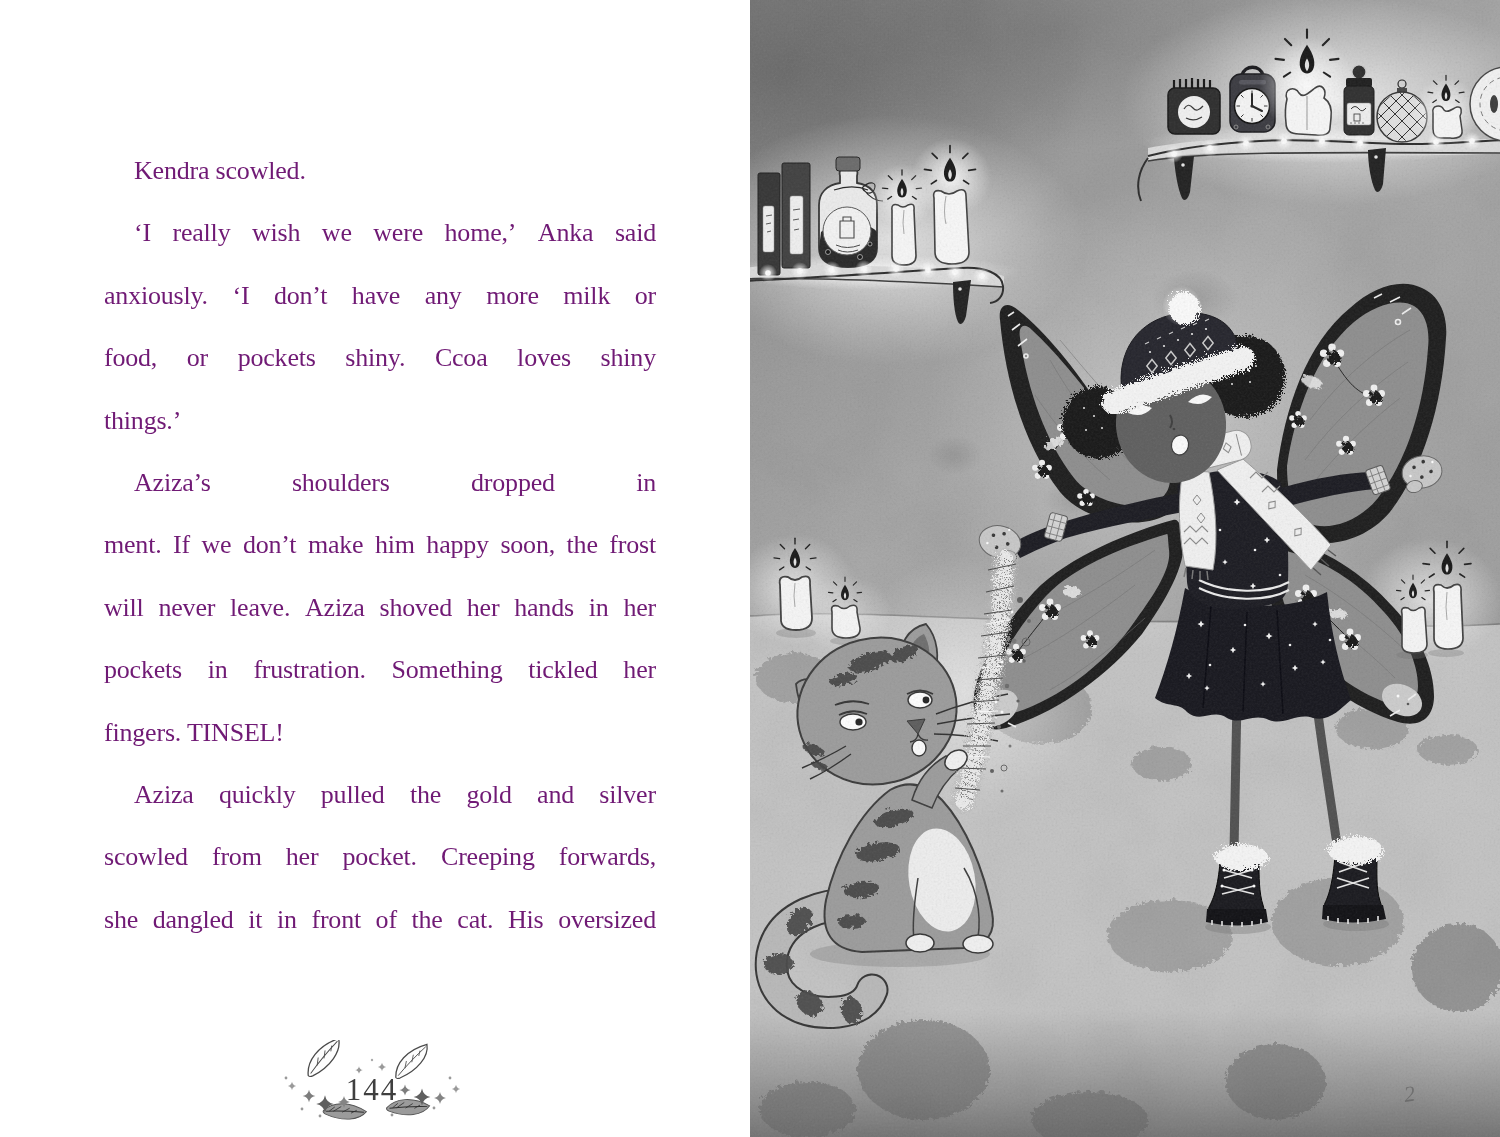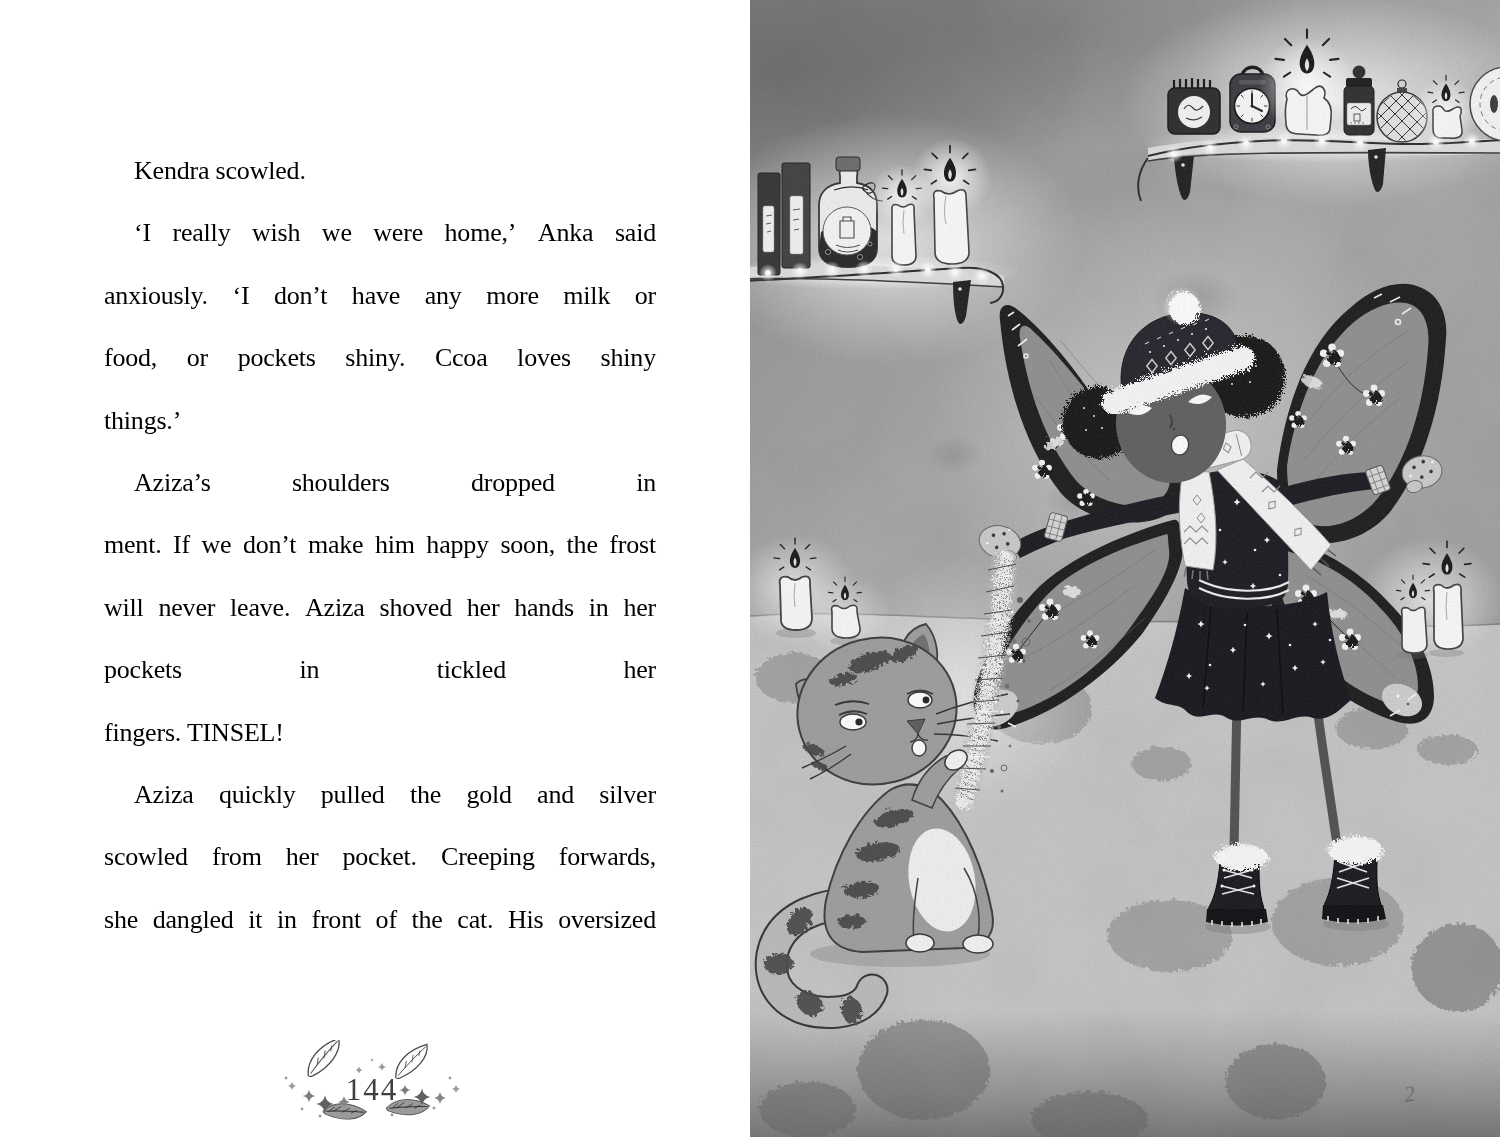--- a/index.html
+++ b/index.html
@@ -1,20 +1,20 @@
 <!DOCTYPE html>
 <html><head>
 <meta charset="utf-8">
 <style>
   html,body{margin:0;padding:0;background:#ffffff;}
   body{width:1500px;height:1137px;position:relative;overflow:hidden;
        font-family:"Liberation Serif", serif;}
   .spread{position:absolute;inset:0;background:#ffffff;}
   
-  .text-block{position:absolute;left:104px;top:140px;width:552px;color:#000000;}
+  .text-block{position:absolute;left:104px;top:140px;width:552px;color:#701a75;}
   .tline{height:62.4px;line-height:62.4px;font-size:26px;letter-spacing:-0.2px;white-space:nowrap;}
   .tline.just{display:flex;justify-content:space-between;white-space:normal;}
   .tline.indent{padding-left:30px;}
   .tline span{display:inline;}
   .it{}
   
   .folio{position:absolute;left:262px;top:1040px;width:220px;height:112px;}
   
   .illo{position:absolute;left:750px;top:0;width:750px;height:1137px;}
   svg{display:block;}
@@ -82,20 +82,22 @@
           <span>Aziza</span>
           <span>shoved</span>
           <span>her</span>
           <span>hands</span>
           <span>in</span>
           <span>her</span>
         </div>
         <div class="tline just">
           <span>pockets</span>
           <span>in</span>
+          <span>frustration.</span>
+          <span>Something</span>
           <span>tickled</span>
           <span>her</span>
         </div>
         <div class="tline"><span>fingers. </span><span class="it">TINSEL!</span></div>
         <div class="tline indent just">
           <span>Aziza</span>
           <span>quickly</span>
           <span>pulled</span>
           <span>the</span>
           <span>gold</span>

